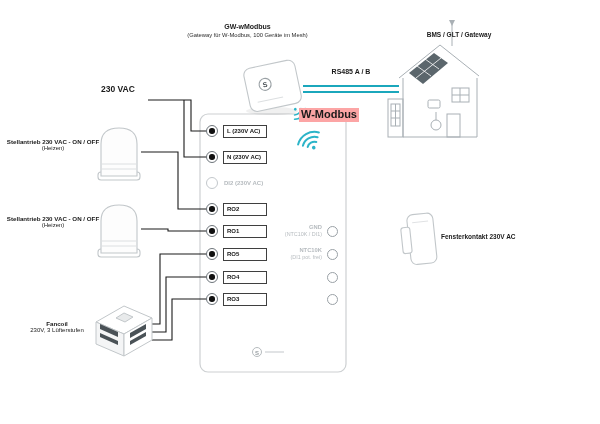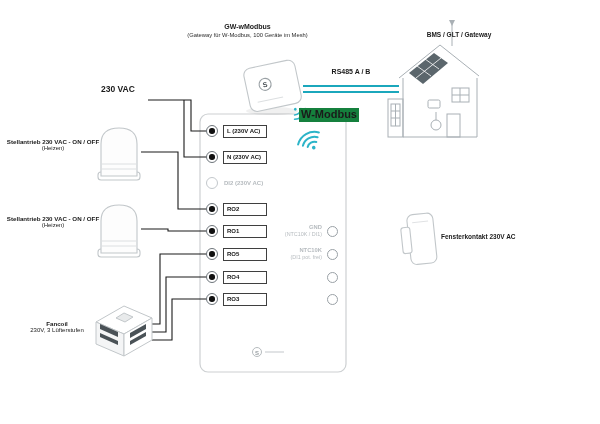--- a/index.html
+++ b/index.html
@@ -7,21 +7,21 @@
     position:relative; width:592px; height:424px; background:#ffffff;
     font-family:"Liberation Sans", sans-serif; color:#1a1a1a; overflow:hidden;
   }
   .canvas svg.art { position:absolute; left:0; top:0; }
   .lbl { position:absolute; line-height:1.25; }
   .gw-title   { left:150px; top:23px;  width:195px; text-align:center; font-size:7px;  font-weight:700; }
   .gw-sub     { left:150px; top:32px;  width:195px; text-align:center; font-size:5.8px; color:#2b2b2b; }
   .bms-lbl    { left:400px; top:31px;  width:118px; text-align:center; font-size:6.5px; font-weight:700; }
   .rs485-lbl  { left:316px; top:68px;  width:70px;  text-align:center; font-size:7px;  font-weight:700; }
   .power-lbl  { left:101px; top:84px;  width:50px;  font-size:8.5px; font-weight:700; }
-  .wmodbus-lbl{ left:299px; top:108px; font-size:11px; font-weight:700; background:#15803d; padding:0 2px; }
+  .wmodbus-lbl{ left:299px; top:108px; font-size:11px; font-weight:700; background:#fca5a5; padding:0 2px; }
   .dev-lbl    { position:absolute; text-align:center; }
   .dev-lbl .l1{ font-size:6.2px; font-weight:700; }
   .dev-lbl .l2{ font-size:6px; }
   .act1-lbl { left:2px;  top:138px; width:102px; }
   .act2-lbl { left:2px;  top:215px; width:102px; }
   .fan-lbl  { left:16px; top:320px; width:82px; }
   .win-lbl  { left:441px; top:233px; font-size:6.5px; font-weight:700; }
 
   
   .trow { position:absolute; left:206px; height:14px; display:flex; align-items:center; }

